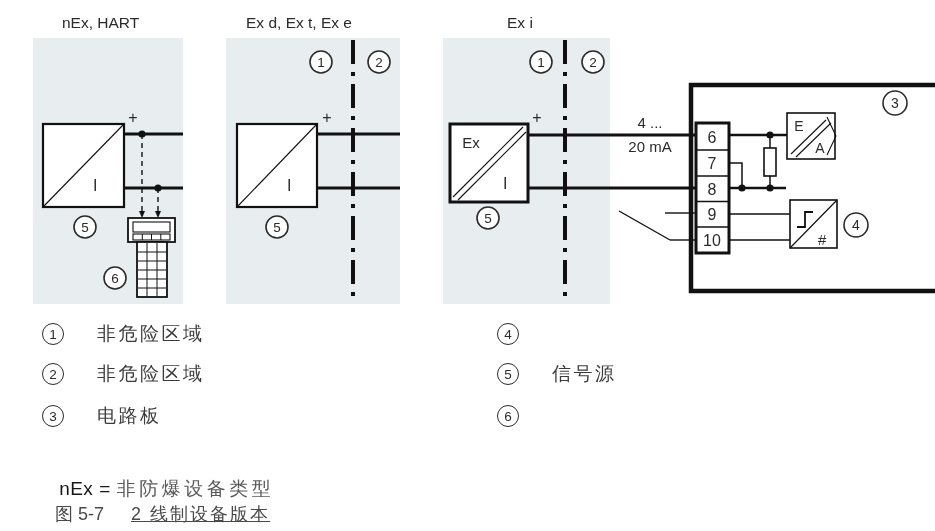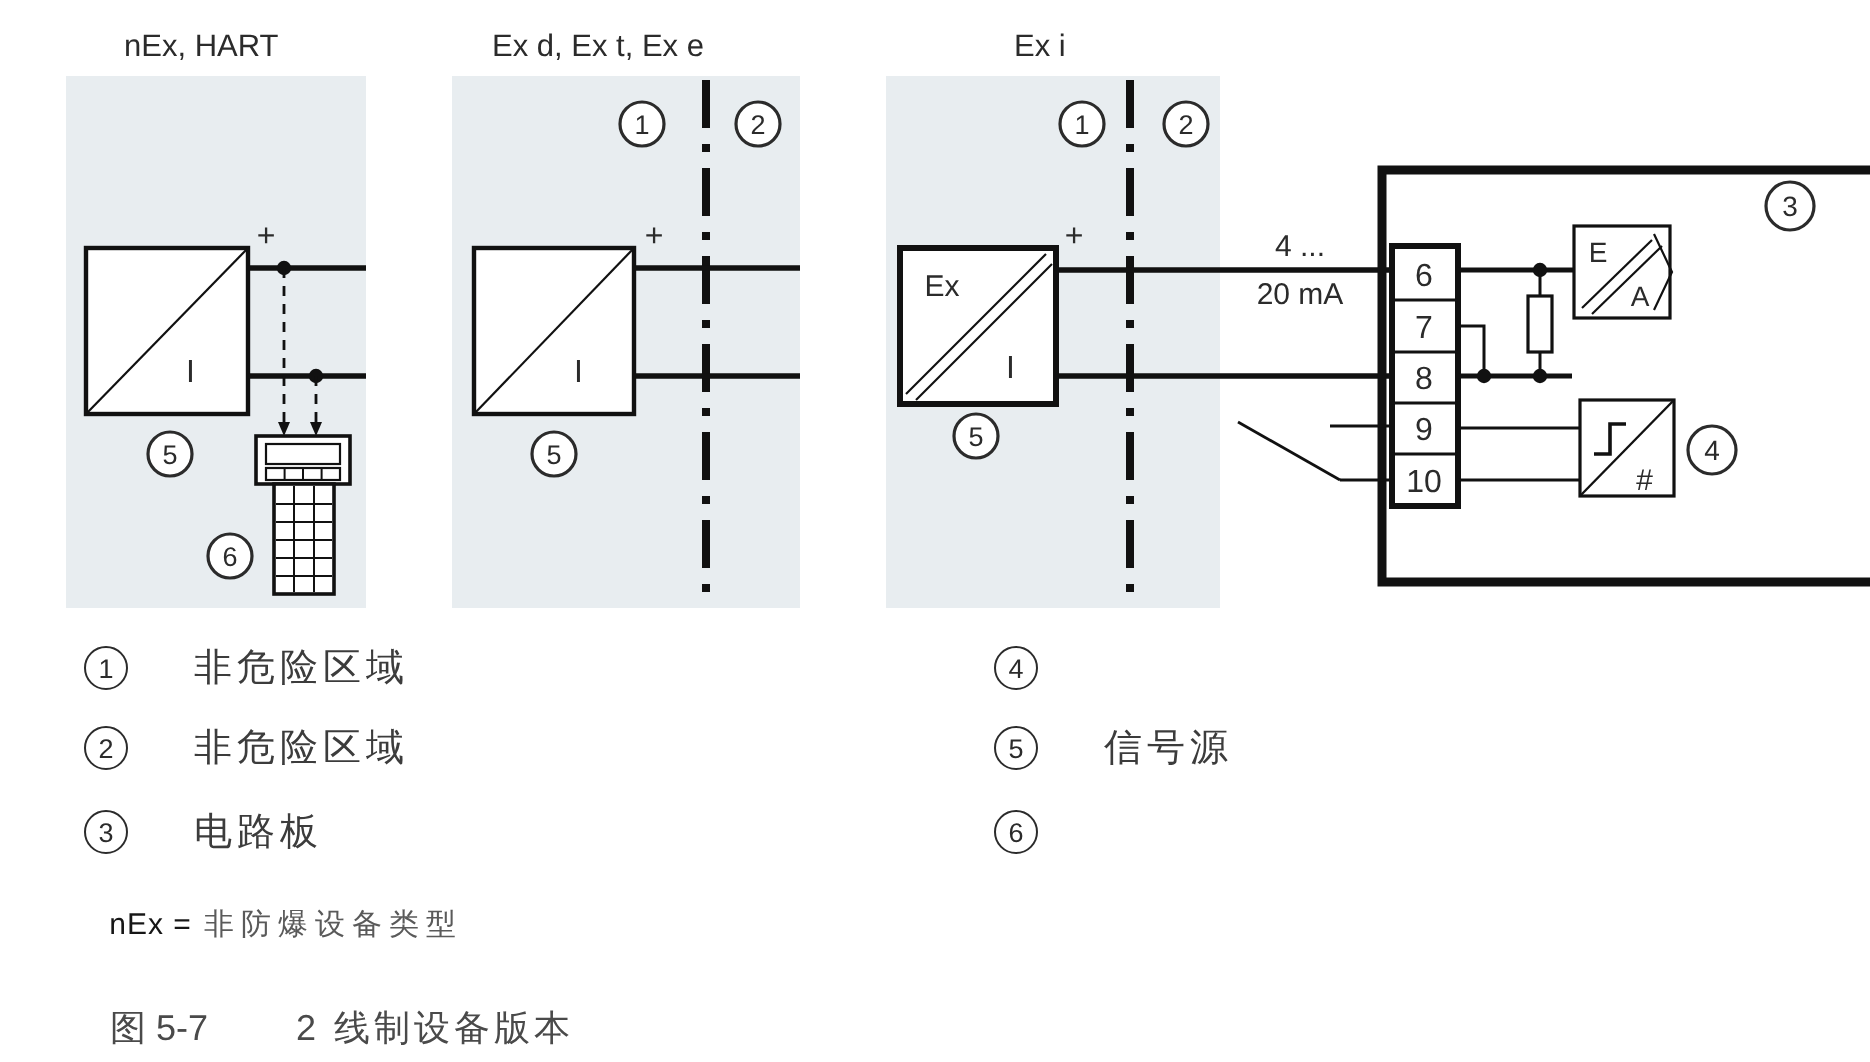--- a/index.html
+++ b/index.html
@@ -9,25 +9,25 @@
   }
   #diagram-svg{position:absolute;left:0;top:0;}
   svg text{font-family:"Liberation Sans","DejaVu Sans",sans-serif;fill:#2b2b2b;}
   .legend-row{position:absolute;display:flex;align-items:center;height:24px;}
   .callout-bubble{
     box-sizing:border-box;width:22px;height:22px;border:1.7px solid #2b2b2b;border-radius:50%;
     display:flex;align-items:center;justify-content:center;
     font-size:13.5px;color:#2b2b2b;flex:0 0 auto;background:#fff;
   }
   .legend-label{margin-left:33px;font-size:19px;color:#3c3c3c;letter-spacing:2.5px;white-space:pre;}
-  #note-line{position:absolute;left:38px;top:436px;font-size:15px;white-space:pre;}
+  #note-line{position:absolute;left:38px;top:454px;font-size:19px;white-space:pre;}
   #note-line .note-prefix{color:#161616;letter-spacing:0.5px;}
   #note-line .note-text{color:#5a5a5a;letter-spacing:3.5px;margin-left:6px;}
   #caption-line{position:absolute;left:35px;top:481px;font-size:18px;color:#4a4a4a;white-space:pre;}
-  #caption-line .caption-title{margin-left:44px;letter-spacing:2px;}
+  #caption-line .caption-title{margin-left:27px;letter-spacing:2px;text-decoration:underline;}
 </style>
 </head>
 <body>
 
 <div id="screen">
 
   <svg id="diagram-svg" width="935" height="310" viewBox="0 0 935 310">
 
     <g>
       <text x="62" y="28" font-size="15.5">nEx, HART</text>

